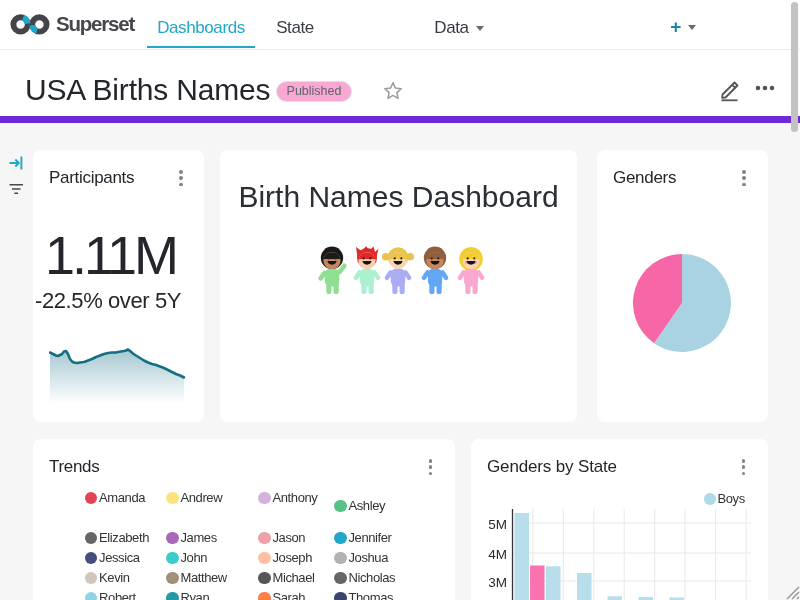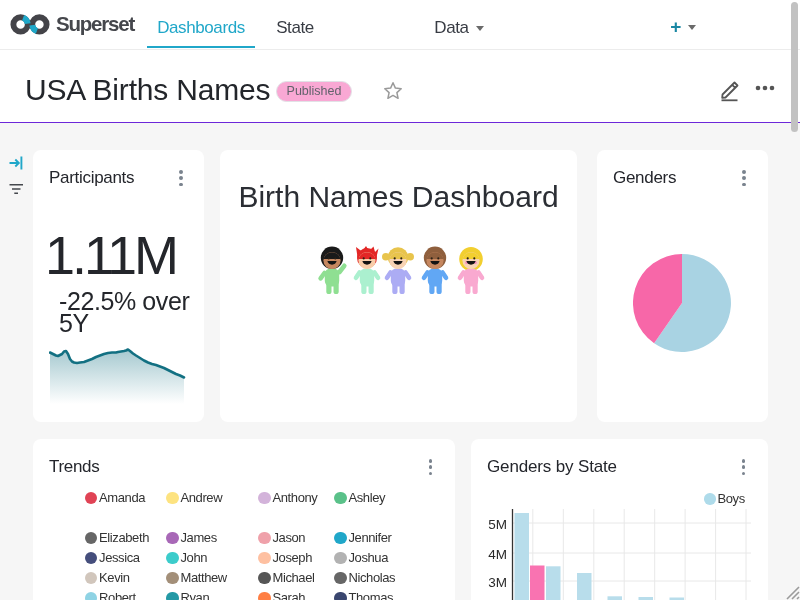--- a/index.html
+++ b/index.html
@@ -11,38 +11,38 @@
 #nav { position:absolute; left:0; top:0; width:800px; height:50px; background:#fff;
   border-bottom:1px solid #ECECEC; }
 .navitem { position:absolute; top:3px; height:50px; line-height:50px; font-size:17px; letter-spacing:-0.4px;
   color:#383C44; text-align:center; }
 #nav-dash { color:#20A7C9; }
 #nav-underline { position:absolute; left:147px; top:46px; width:108px; height:2px; background:#20A7C9; }
 .caret { display:inline-block; width:0; height:0; border-left:4.5px solid transparent;
   border-right:4.5px solid transparent; border-top:5px solid #6A6A6A; vertical-align:2px; margin-left:7px; }
 
 #hdr { position:absolute; left:0; top:50px; width:800px; height:73px; background:#fff;
-  border-bottom:1px solid #6d28d9; }
+  border-bottom:7px solid #6d28d9; }
 #dashtitle { position:absolute; left:25px; top:23px; font-size:30px; line-height:33px; color:#23262B; letter-spacing:-0.2px; }
 #pill { position:absolute; left:276px; top:31px; width:76px; height:21px; border:1px solid #E2E2E6;
   border-radius:11px; background:#f9a8d4; color:#62626B; font-size:12.5px; text-align:center; line-height:19px; }
 
 #dash { position:absolute; left:0; top:123px; width:800px; height:477px; background:#F6F6F6; }
 .card { position:absolute; background:#fff; border-radius:8px; }
 .ctitle { position:absolute; font-size:17px; line-height:19px; font-weight:normal; letter-spacing:-0.3px; color:#24262C; }
 .kebab { position:absolute; width:4px; }
 .kebab div { width:3.9px; height:3.9px; border-radius:50%; background:#7A838E; margin-bottom:2.4px; }
 
 #cardA { left:33px; top:27px; width:171px; height:272px; }
 #cardB { left:220px; top:27px; width:357px; height:272px; }
 #cardC { left:597px; top:27px; width:171px; height:272px; }
 #cardD { left:33px; top:316px; width:422px; height:284px; }
 #cardE { left:471px; top:316px; width:297px; height:284px; }
 #bignum { position:absolute; left:12px; top:78px; font-size:54px; line-height:54px; letter-spacing:-3px; color:#24262B; }
-#subhead { position:absolute; left:26px; top:140px; font-size:25px; line-height:22px; letter-spacing:-0.4px; color:#24262B; }
+#subhead { position:absolute; left:2px; top:140px; font-size:22px; line-height:22px; letter-spacing:-0.4px; color:#24262B; }
 #bnd-title { position:absolute; left:0; top:30px; width:357px; text-align:center; font-size:30px; line-height:34px; color:#2B2E34; }
 
 .lgrow { position:absolute; left:0; width:422px; height:20px; }
 .lgitem { position:absolute; top:0; height:20px; font-size:13px; letter-spacing:-0.4px; color:#333; line-height:20.5px; }
 .dot { display:inline-block; width:12.5px; height:12.5px; border-radius:50%; vertical-align:-2px; margin-right:2px; }
 </style>
 </head>
 <body>
 <div id="stage">
   <div id="nav">
@@ -201,21 +201,21 @@
       <div class="ctitle" style="left:16px; top:18px;">Trends</div>
       <div class="kebab" style="left:395.5px; top:20px;">
           <div></div>
           <div></div>
           <div></div>
         </div>
       <div class="lgrow" style="top:49.3px;">
           <div class="lgitem" style="left:51.6px;"><span class="dot" style="background:#E04355"></span>Amanda</div>
           <div class="lgitem" style="left:133px;"><span class="dot" style="background:#FDE380"></span>Andrew</div>
           <div class="lgitem" style="left:225px;"><span class="dot" style="background:#D3B3DA"></span>Anthony</div>
-          <div class="lgitem" style="left:301px;"><span class="dot" style="background:#5AC189"></span>Ashley</div>
+          <div class="lgitem" style="left:301px;margin-top:8px;"><span class="dot" style="background:#5AC189"></span>Ashley</div>
         </div>
       <div class="lgrow" style="top:89.3px;">
           <div class="lgitem" style="left:51.6px;"><span class="dot" style="background:#666666"></span>Elizabeth</div>
           <div class="lgitem" style="left:133px;"><span class="dot" style="background:#A868B7"></span>James</div>
           <div class="lgitem" style="left:225px;"><span class="dot" style="background:#EFA1AA"></span>Jason</div>
           <div class="lgitem" style="left:301px;"><span class="dot" style="background:#20A7C9"></span>Jennifer</div>
         </div>
       <div class="lgrow" style="top:109.3px;">
           <div class="lgitem" style="left:51.6px;"><span class="dot" style="background:#454E7C"></span>Jessica</div>
           <div class="lgitem" style="left:133px;"><span class="dot" style="background:#3CCCCB"></span>John</div>

